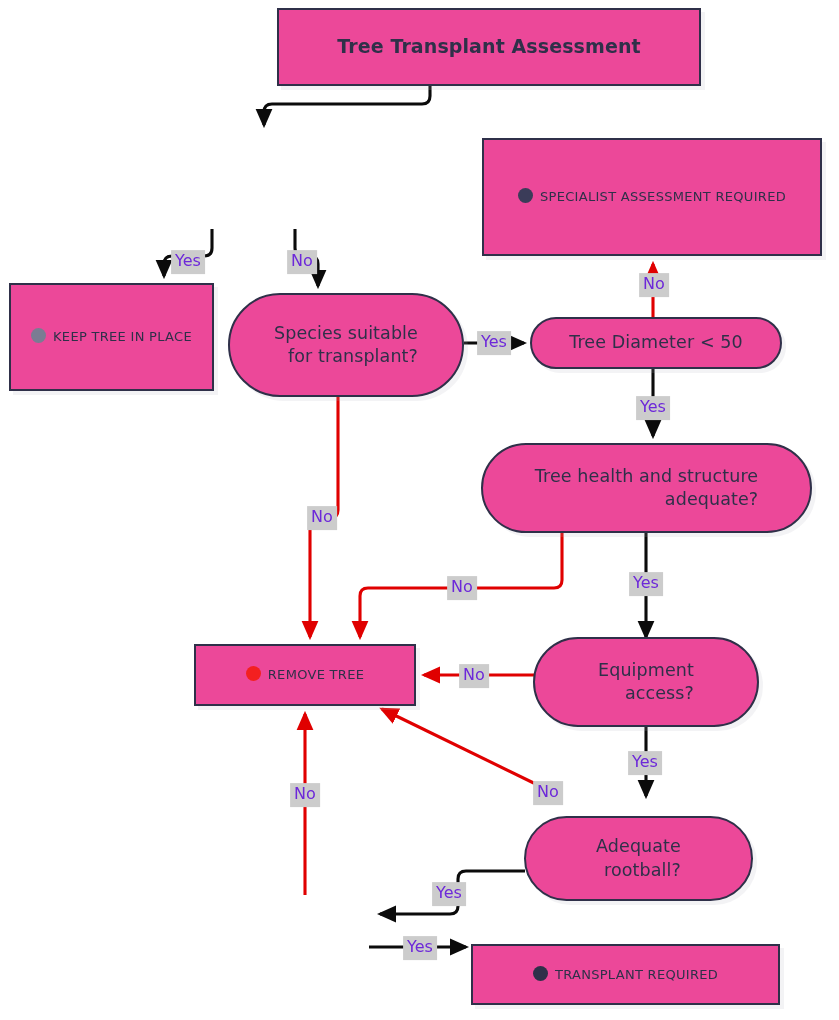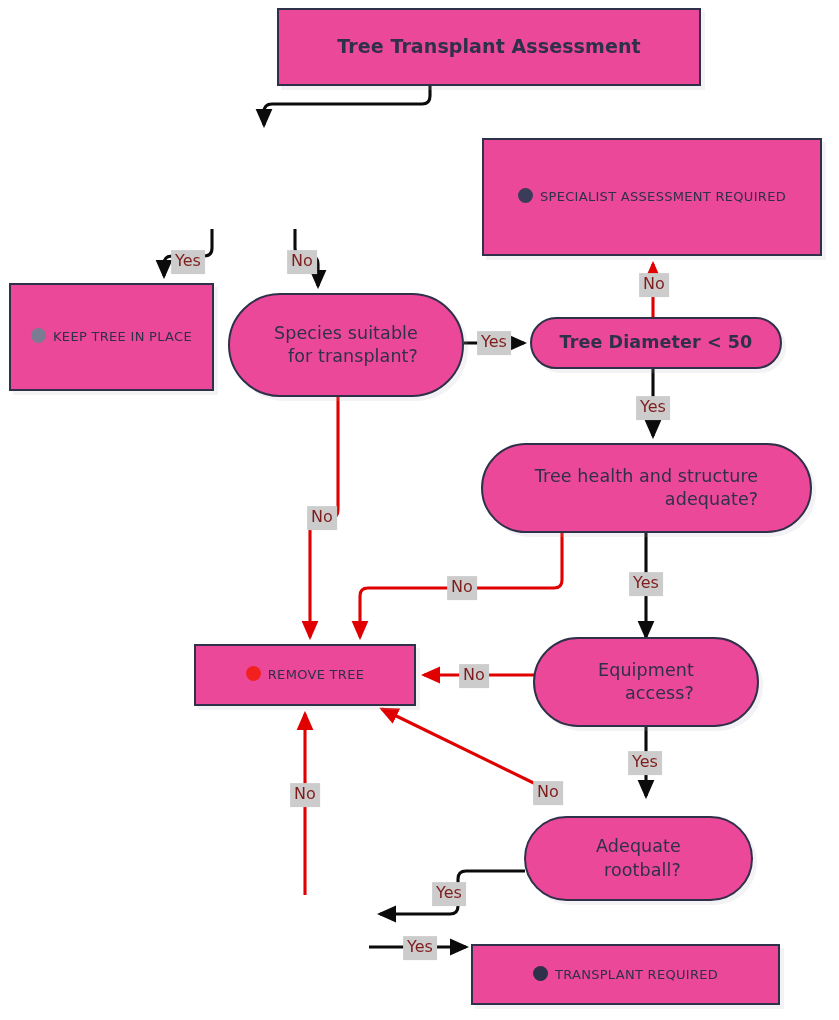--- a/index.html
+++ b/index.html
@@ -58,21 +58,21 @@
     margin-right: 7px;
   }
   .bullet.navy   { background: #3b3c59; }
   .bullet.gray   { background: #7a7c93; }
   .bullet.red    { background: #f32020; }
   .bullet.darknavy { background: #2f3049; }
 
   .edge-label {
     position: absolute;
     background: #cccccc;
-    color: #7f1d1d;
+    color: #6d28d9;
     font-size: 16px;
     line-height: 1.05;
     padding: 3px 4px 4px 4px;
     font-family: "DejaVu Sans", "Liberation Sans", sans-serif;
     white-space: nowrap;
     transform: translate(-50%, -50%);
   }
 </style>
 </head>
 <body>
@@ -140,21 +140,21 @@
       <span>for transplant?</span>
     </span>
   </div>
 
   <div class="node rect terminal" style="left:9px; top:283px; width:205px; height:108px;">
     <span class="node-text">
       <span class="bullet gray"></span><span>KEEP TREE IN PLACE</span>
     </span>
   </div>
 
-  <div class="node stadium decision" style="left:530px; top:317px; width:252px; height:52px;font-weight:bold;">
+  <div class="node stadium decision" style="left:530px; top:317px; width:252px; height:52px;">
     <span class="node-text">Tree Diameter &lt; 50</span>
   </div>
 
   <div class="node stadium decision" style="left:481px; top:443px; width:331px; height:90px;">
     <span class="node-text">
       <span>Tree health and structure</span><br>
       <span>adequate?</span>
     </span>
   </div>
 

